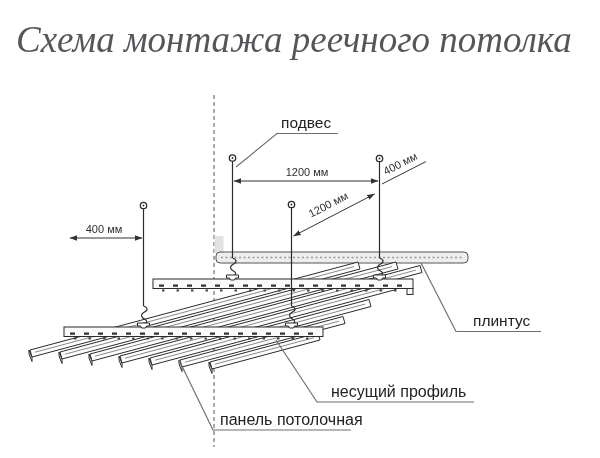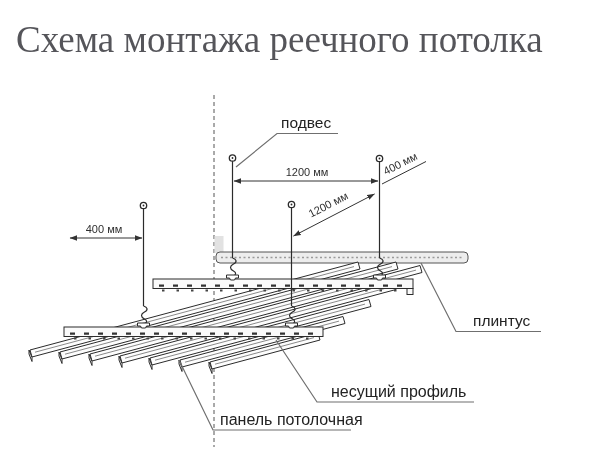--- a/index.html
+++ b/index.html
@@ -4,21 +4,21 @@
 <style>
   html,body{margin:0;padding:0;}
   body{
     width:600px;height:458px;background:#ffffff;overflow:hidden;
     font-family:"Liberation Sans", sans-serif;
     position:relative;
   }
   .title{
     position:absolute;left:16px;top:20px;width:580px;
     font-family:"Liberation Serif", serif;
-    font-size:37px;line-height:1.1;color:#55555a;white-space:nowrap;
+    font-size:37px;line-height:1.1;color:#55555a;white-space:nowrap;font-style:italic;
   }
   svg{position:absolute;left:0;top:0;}
   .slat{fill:#fdfdfd;stroke:#2b2b2b;stroke-width:1;}
   .slatline{stroke:#8a8a8a;stroke-width:1;}
   .leader{stroke:#6f6f6f;stroke-width:1.2;fill:none;}
   .dimline{stroke:#333;stroke-width:1;fill:none;}
   .dimtext{font-size:11px;fill:#2f2f2f;}
   .labtext{font-size:15.5px;fill:#222;}
   .labtext2{font-size:16px;fill:#222;}
 </style>

